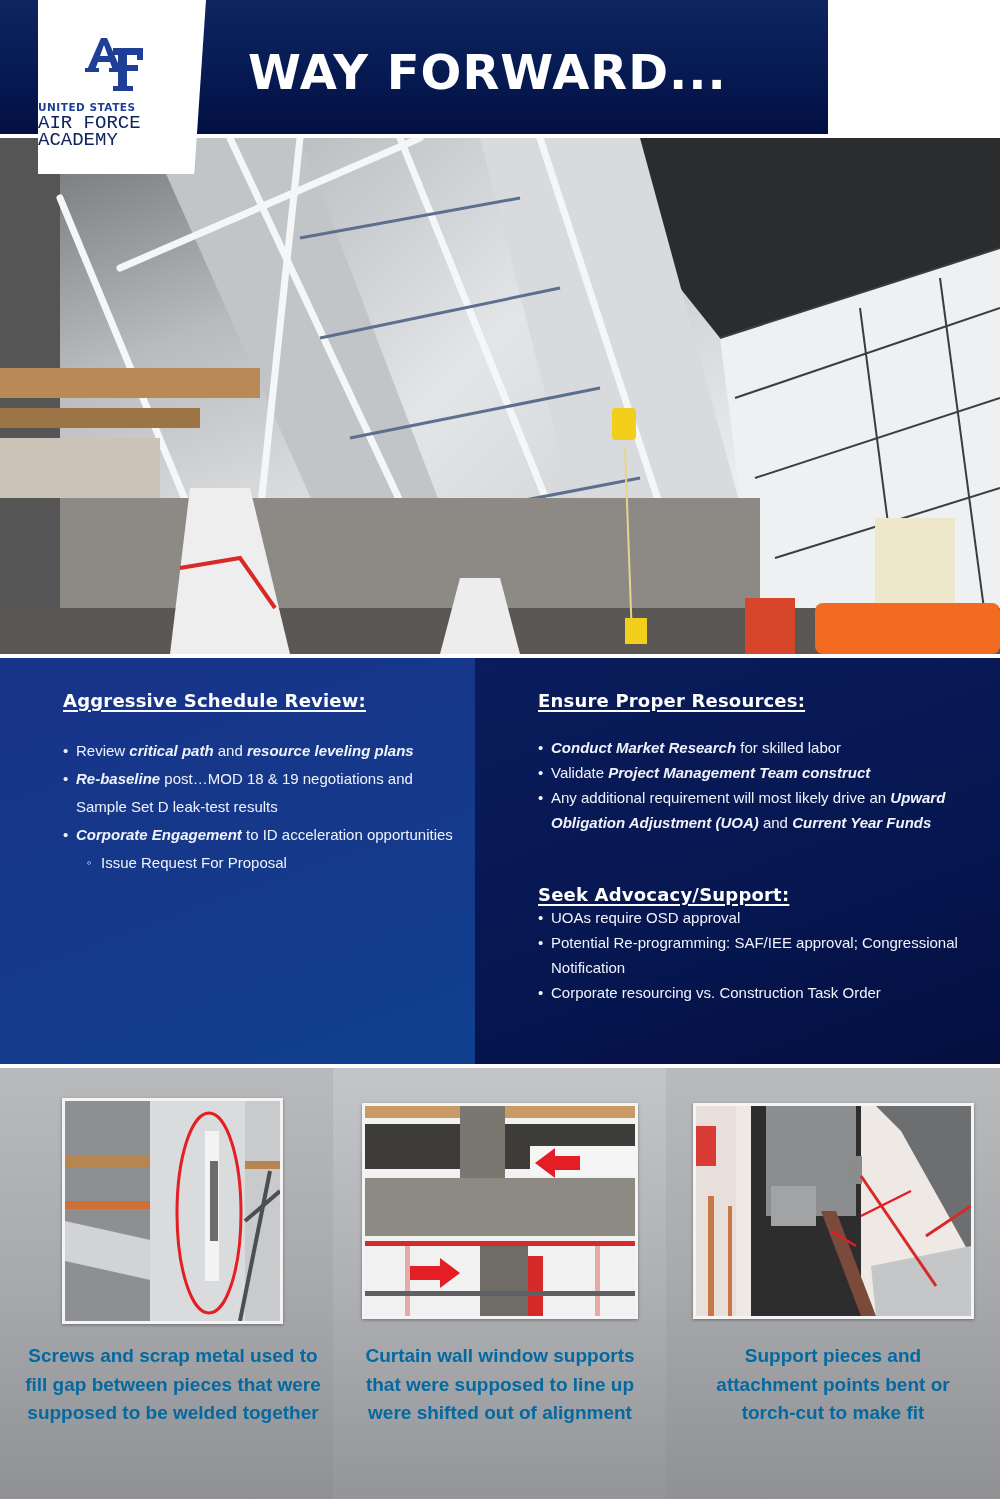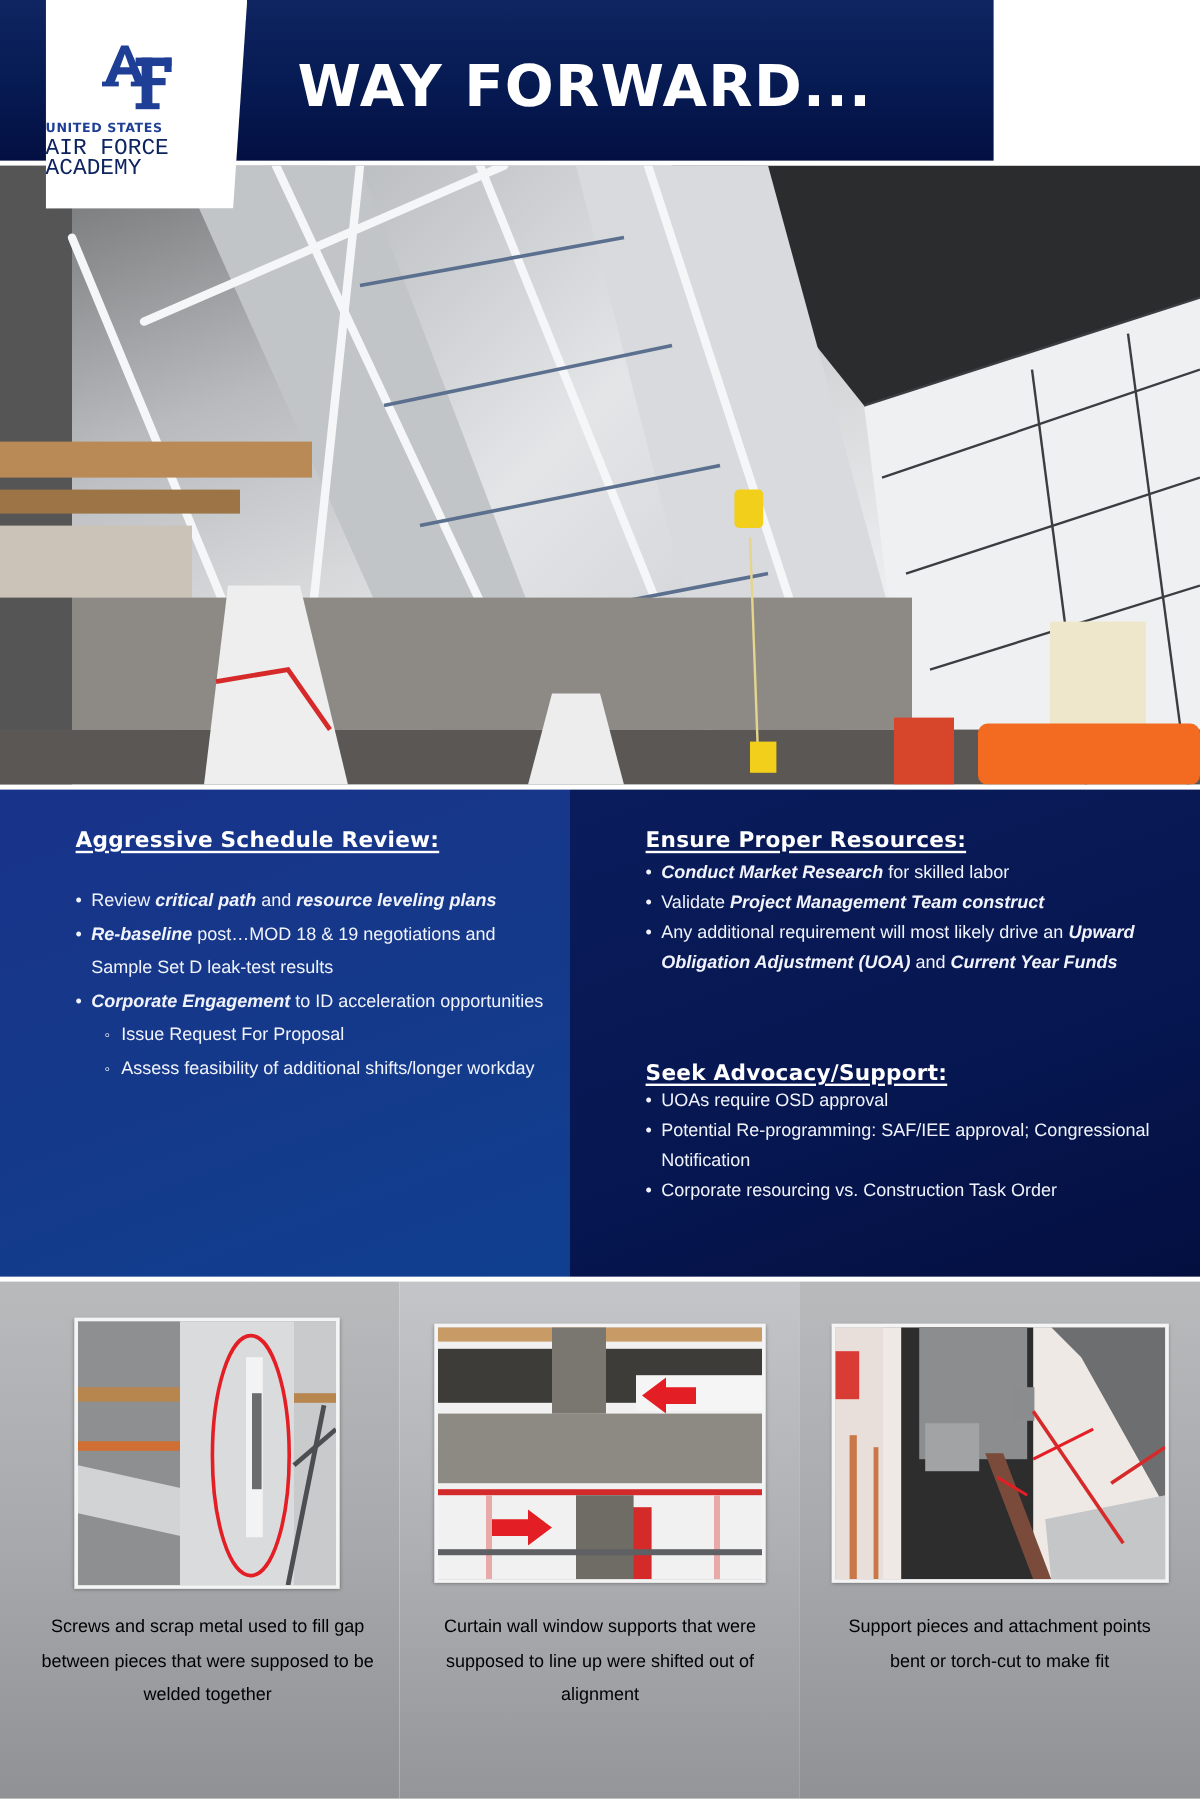--- a/index.html
+++ b/index.html
@@ -61,40 +61,40 @@
   ul.bullets { list-style: none; color: #f0f3fb; font-size: 15px; }
   ul.bullets li { position: relative; padding-left: 13px; }
   ul.bullets li::before { content: "•"; position: absolute; left: 0; top: 0; }
   ul.bullets li.sub { padding-left: 38px; }
   ul.bullets li.sub::before { content: "◦"; left: 24px; font-size: 13px; }
   .bi { font-weight: bold; font-style: italic; }
 
   .left-content { position: absolute; left: 63px; top: 690px; width: 400px; }
   .left-content ul { margin-top: 26px; line-height: 28px; }
   .right-a { position: absolute; left: 538px; top: 690px; width: 440px; }
-  .right-a ul { margin-top: 4px; line-height: 25px; }
+  .right-a ul { margin-top: 24px; line-height: 25px; }
   .right-b { position: absolute; left: 538px; top: 884px; width: 440px; }
   .right-b ul { line-height: 25px; }
 
   
   .gpanel {
     position: absolute; top: 1068px; height: 431px;
     background: linear-gradient(180deg, #b8babc 0%, #a7a9ac 50%, #8f9194 100%);
   }
   .gp1 { left: 0; width: 333px; }
   .gp2 { left: 333px; width: 333px; background: linear-gradient(180deg, #c3c5c8 0%, #aeb0b3 50%, #939598 100%); }
   .gp3 { left: 666px; width: 334px; }
   .photo {
     position: absolute; border: 3px solid #f4f4f4; overflow: hidden;
     box-shadow: 0 1px 3px rgba(0,0,0,.35);
   }
   .photo svg { display: block; width: 100%; height: 100%; }
   .caption {
     position: absolute; width: 300px; text-align: center;
-    color: #000000; font-size: 15px; line-height: 28.5px;
+    color: #0369a1; font-size: 19px; line-height: 28.5px; font-weight: bold;
   }
 </style>
 </head>
 <body>
 
 <div class="header">
   <div class="title">WAY FORWARD...</div>
 </div>
 <div class="header-line"></div>
 
@@ -188,21 +188,20 @@
 <div class="panel-right"></div>
 <div class="blue-line"></div>
 
 <div class="left-content">
   <div class="sec-title">Aggressive Schedule Review:</div>
   <ul class="bullets">
     <li><span>Review </span><span class="bi">critical path</span><span> and </span><span class="bi">resource leveling plans</span></li>
     <li><span class="bi">Re-baseline</span><span> post…MOD 18 &amp; 19 negotiations and Sample Set D leak-test results</span></li>
     <li><span class="bi">Corporate Engagement</span><span> to ID acceleration opportunities</span></li>
     <li class="sub">Issue Request For Proposal</li>
-    <li class="sub">Assess feasibility of additional shifts/longer workday</li>
   </ul>
 </div>
 
 <div class="right-a">
   <div class="sec-title">Ensure Proper Resources:</div>
   <ul class="bullets">
     <li><span class="bi">Conduct Market Research</span><span> for skilled labor</span></li>
     <li><span>Validate </span><span class="bi">Project Management Team construct</span></li>
     <li><span>Any additional requirement will most likely drive an </span><span class="bi">Upward Obligation Adjustment (UOA)</span><span> and </span><span class="bi">Current Year Funds</span></li>
   </ul>

